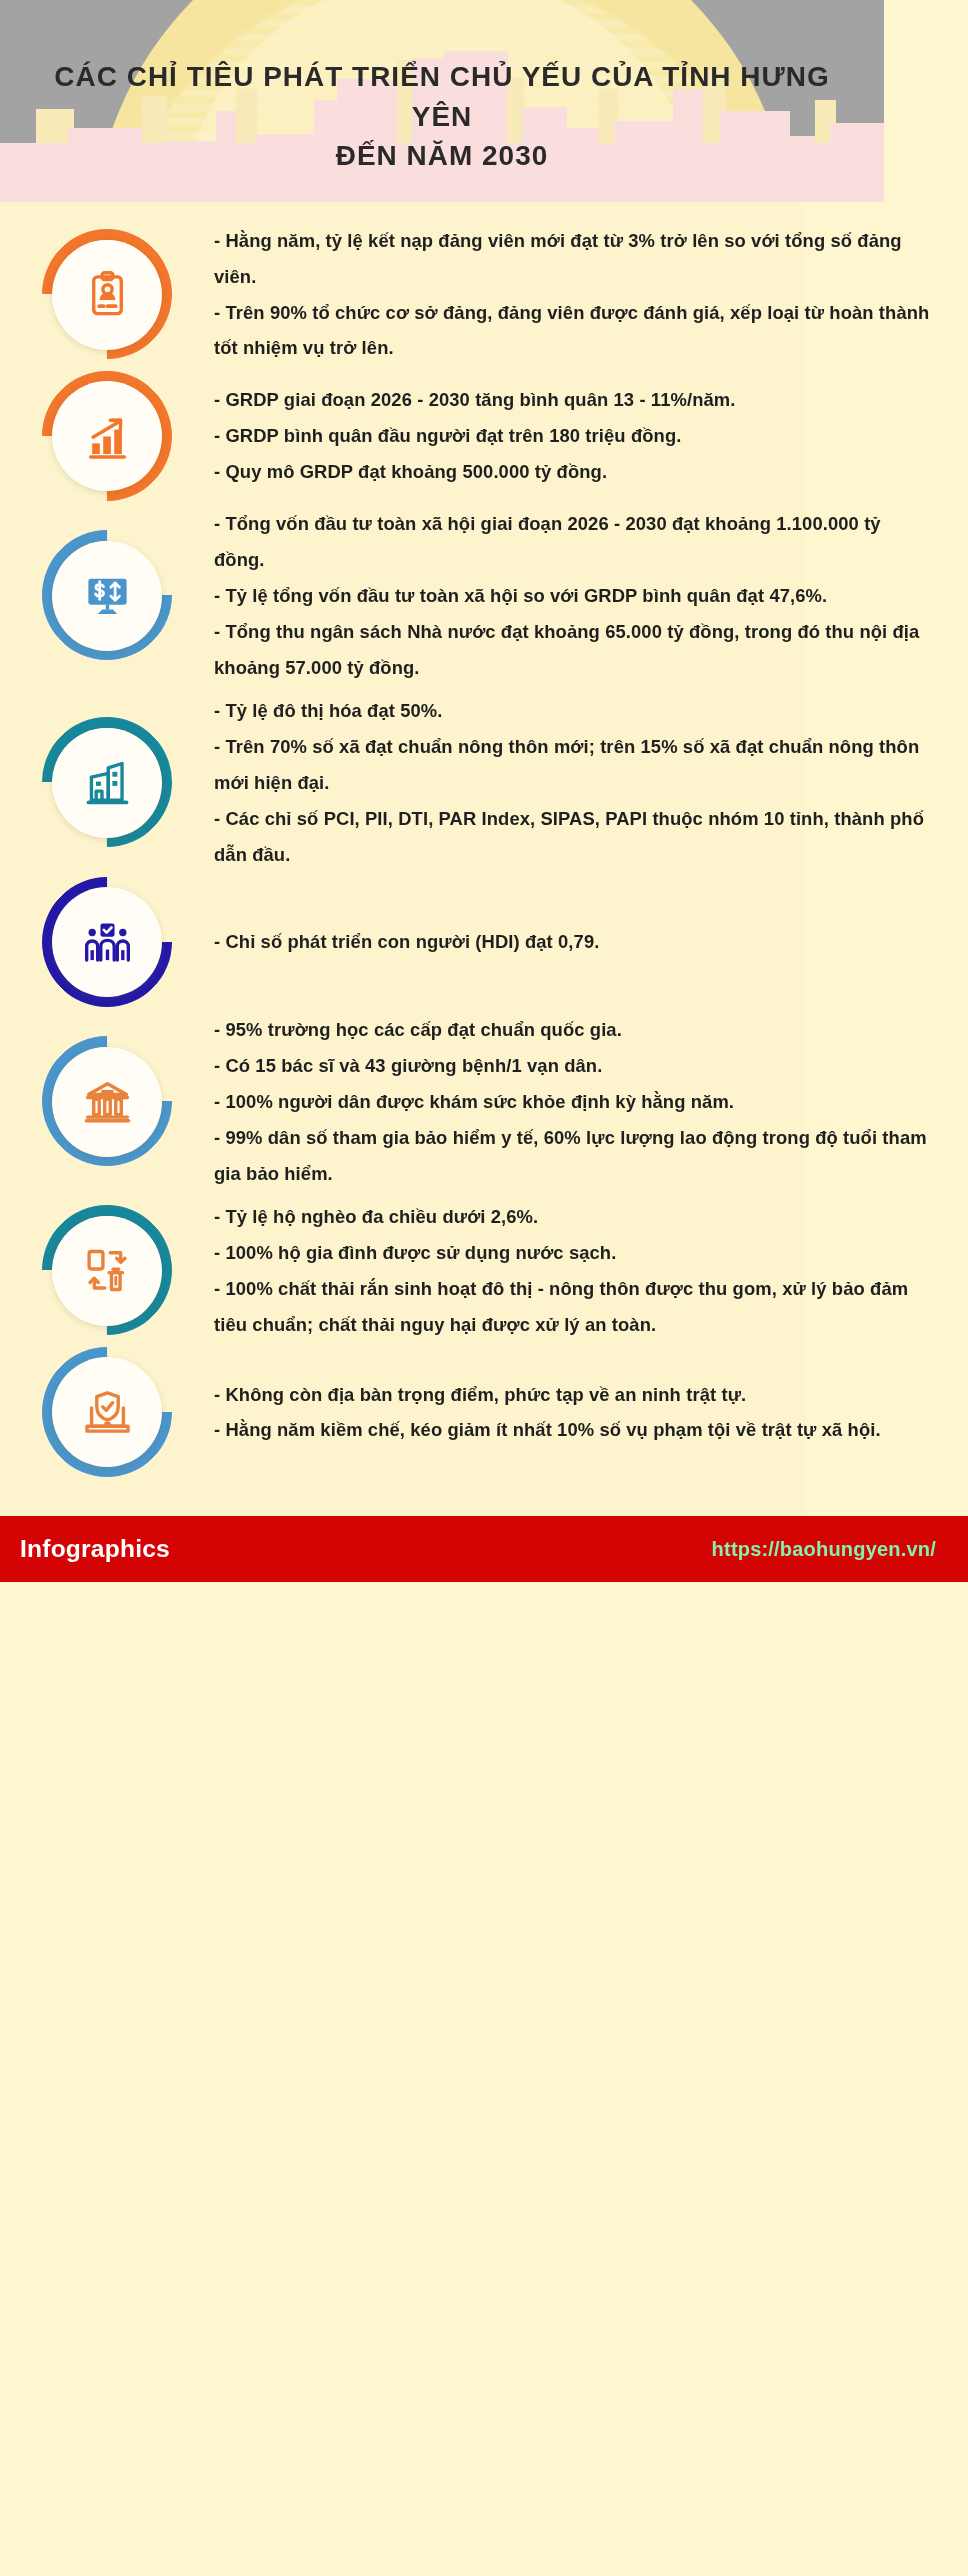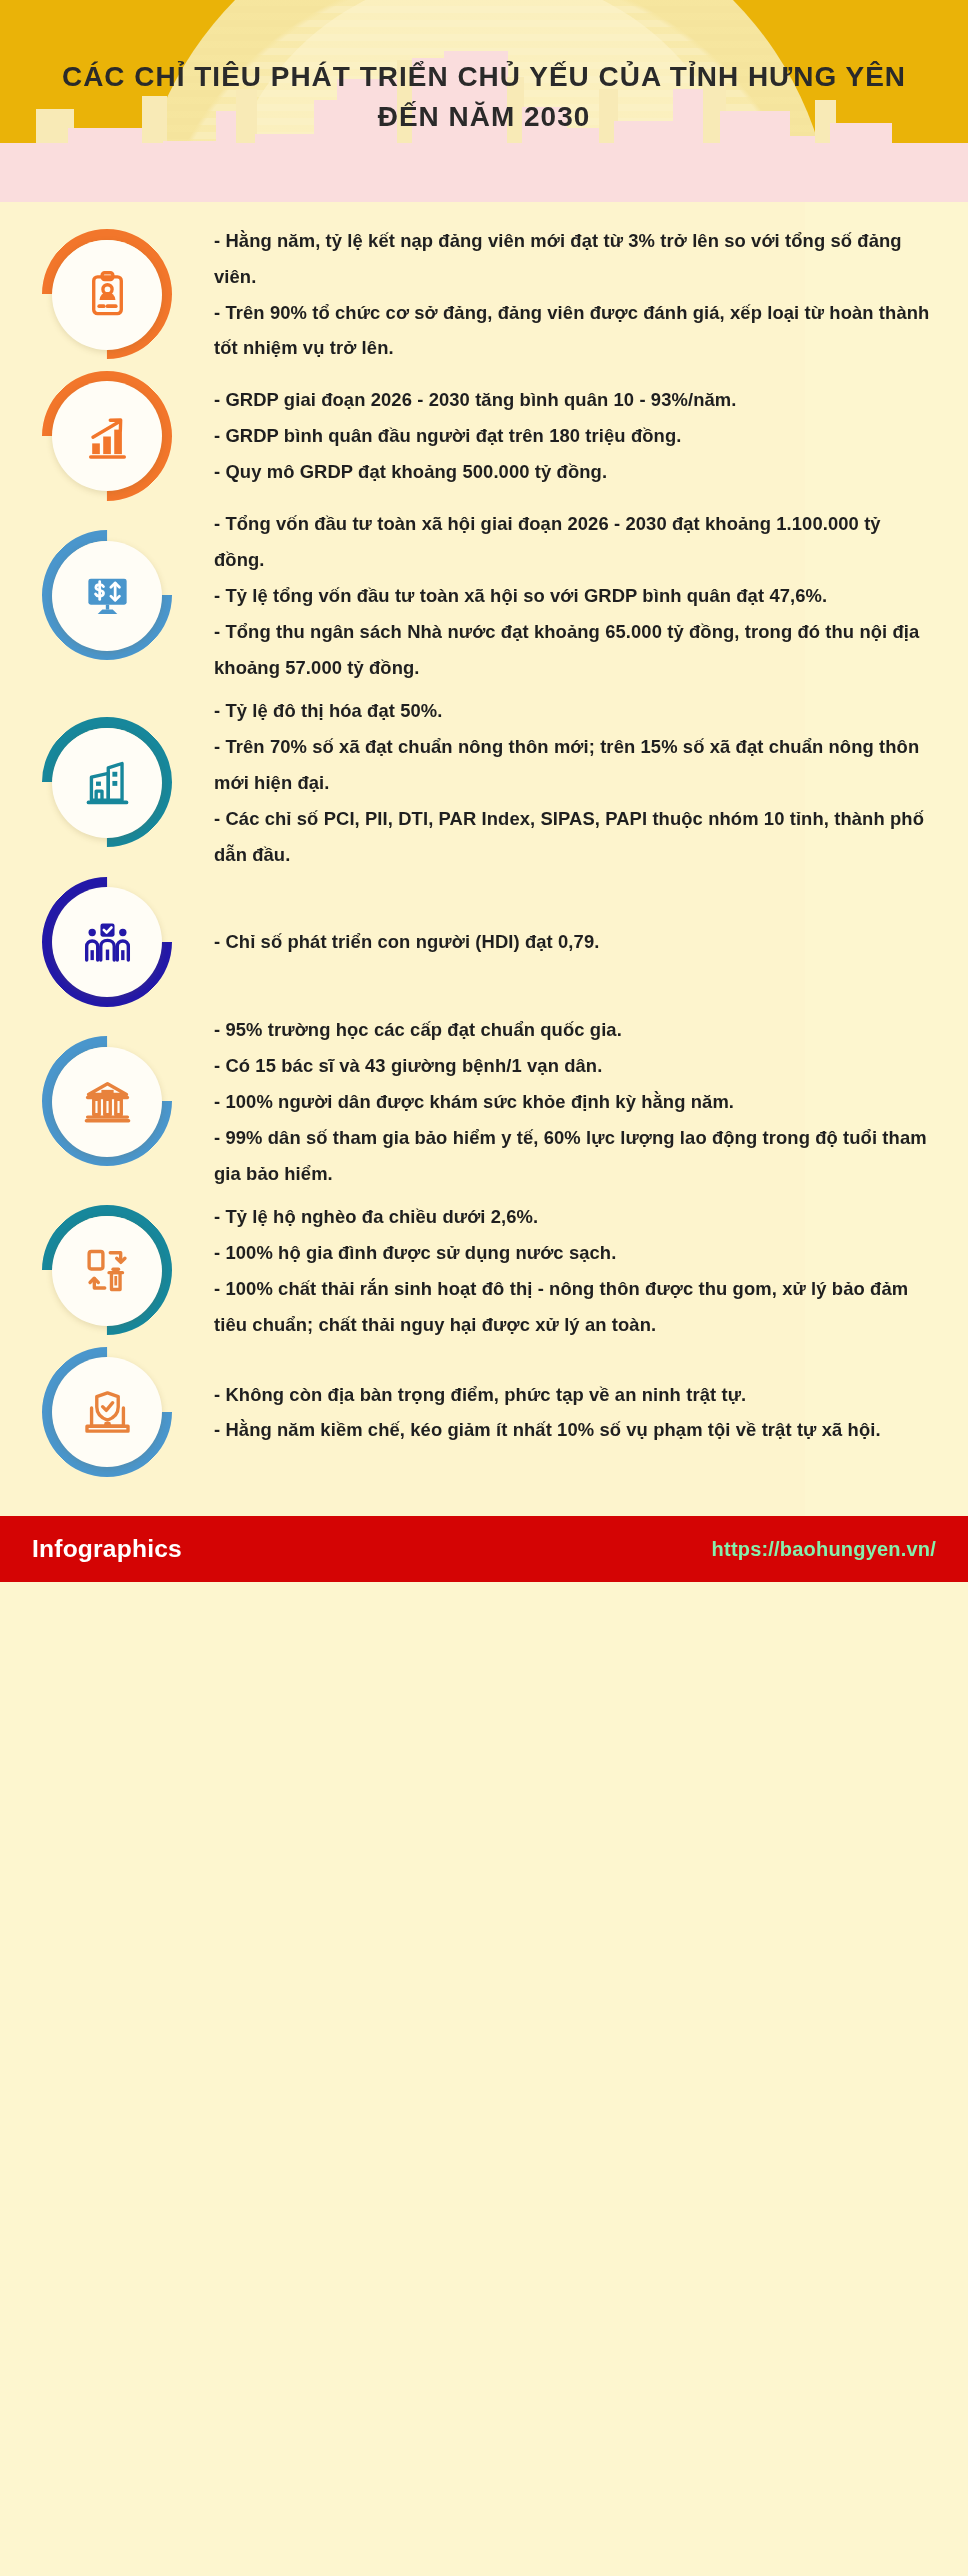--- a/index.html
+++ b/index.html
@@ -12,23 +12,23 @@
     position:relative;
     width:968px;
     min-height:2576px;
     background:#fdf6cf;
     overflow:hidden;
   }
 
   
   .header {
     position:relative;
-    width:968px;
+    width:884px;
     height:202px;
-    background:#eab308;
+    background:#a3a3a3;
     overflow:hidden;
   }
   .header-arch {
     position:absolute;
     left:50%;
     top:-104px;
     transform:translateX(-50%);
     width:700px;
     height:586px;
     border-radius:350px 350px 0 0;
@@ -202,21 +202,21 @@
 
   
   .footer {
     position:relative;
     width:968px;
     height:66px;
     background:#d40404;
     display:flex;
     align-items:center;
     justify-content:space-between;
-    padding:0 32px 0 32px;
+    padding:0 32px 0 20px;
   }
   .footer-left {
     color:#ffffff;
     font-weight:bold;
     font-size:24.6px;
     font-family:"Liberation Sans", sans-serif;
     letter-spacing:0.2px;
   }
   .footer-right {
     color:#86efac;
@@ -302,21 +302,21 @@
                 <rect x="13.2" y="16" width="5" height="11.5" fill="#f2762b"></rect>
                 <rect x="20.4" y="11.5" width="5" height="16" fill="#f2762b"></rect>
                 <line x1="5" y1="29.4" x2="27" y2="29.4" stroke="#f2762b" stroke-width="2.2" stroke-linecap="round"></line>
                 <path d="M6.5 16.5 L23.6 6.4" fill="none" stroke="#f2762b" stroke-width="2.2" stroke-linecap="round" stroke-linejoin="round"></path>
                 <path d="M17.8 5.4 L24.6 5.2 L24.4 12" fill="none" stroke="#f2762b" stroke-width="2.2" stroke-linecap="round" stroke-linejoin="round"></path>
               </svg>
             </div>
           </div>
         </div>
         <div class="text-col">
-          <p class="bullet">- GRDP giai đoạn 2026 - 2030 tăng bình quân 10 - 93%/năm.</p>
+          <p class="bullet">- GRDP giai đoạn 2026 - 2030 tăng bình quân 13 - 11%/năm.</p>
           <p class="bullet">- GRDP bình quân đầu người đạt trên 180 triệu đồng.</p>
           <p class="bullet">- Quy mô GRDP đạt khoảng 500.000 tỷ đồng.</p>
         </div>
       </div>
       <div class="row">
         <div class="icon-col">
           <div class="badge arc-bottom-blue">
             <div class="arc"></div>
             <div class="disc">
               <svg viewBox="0 0 32 32">

